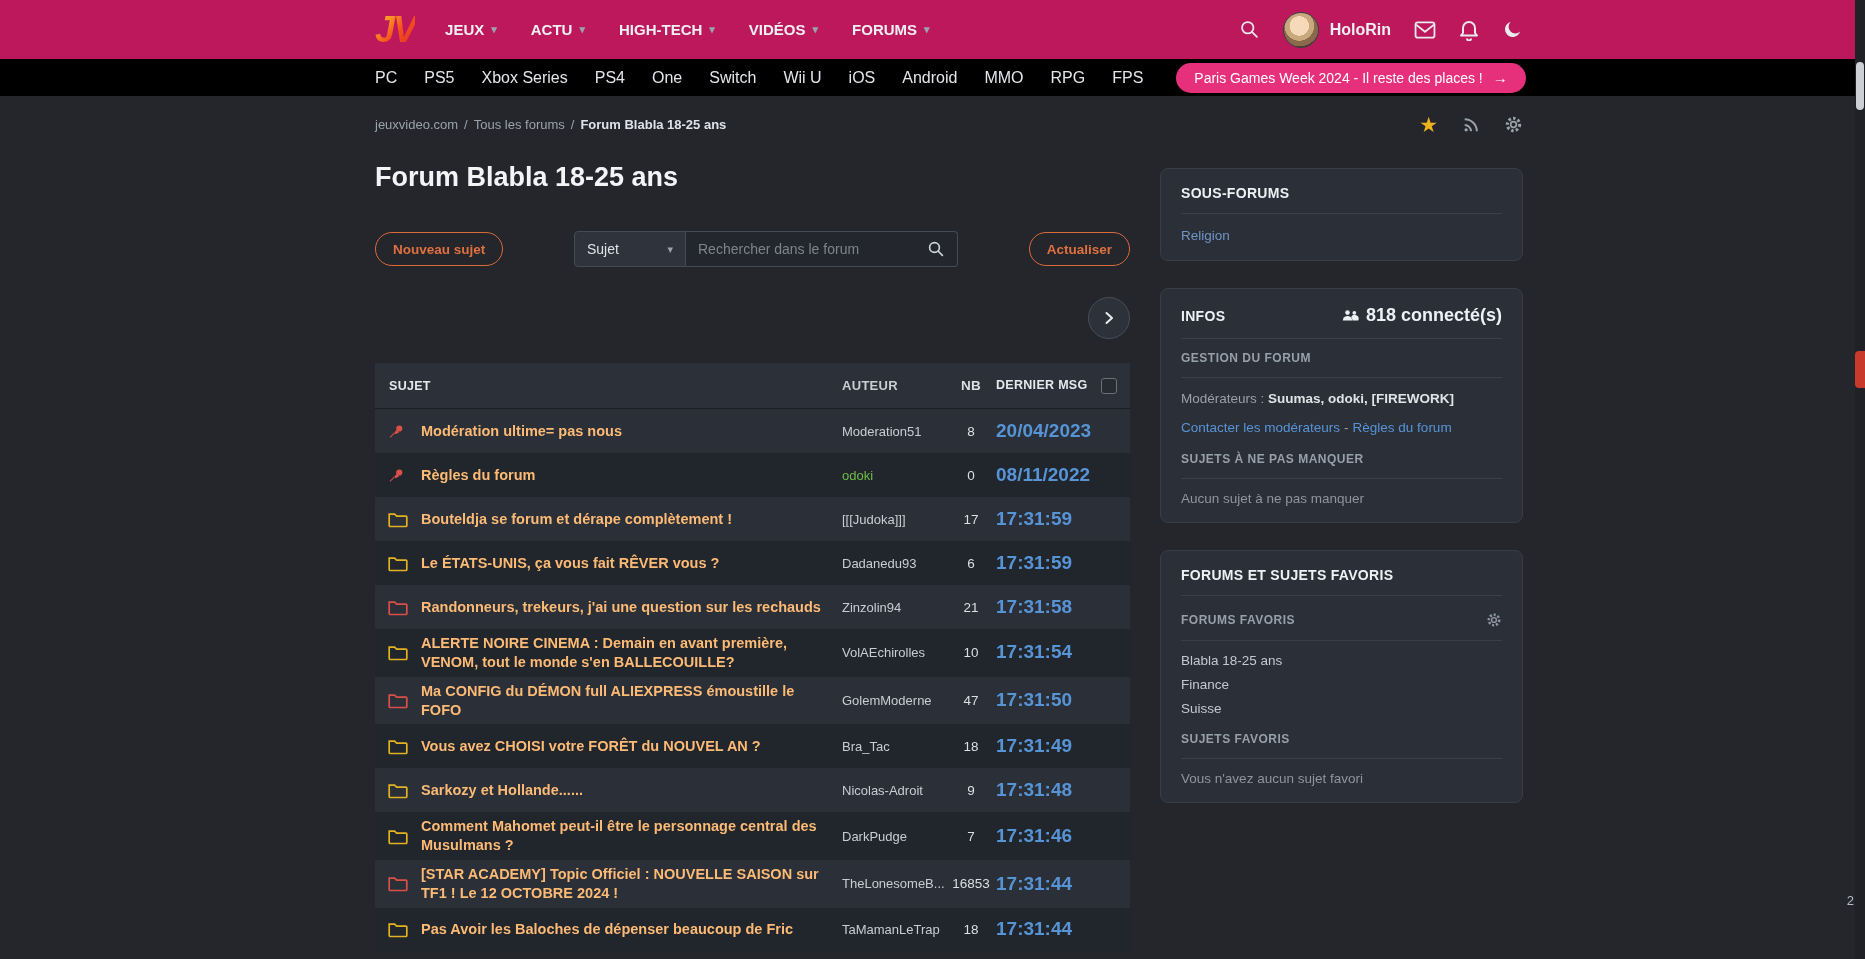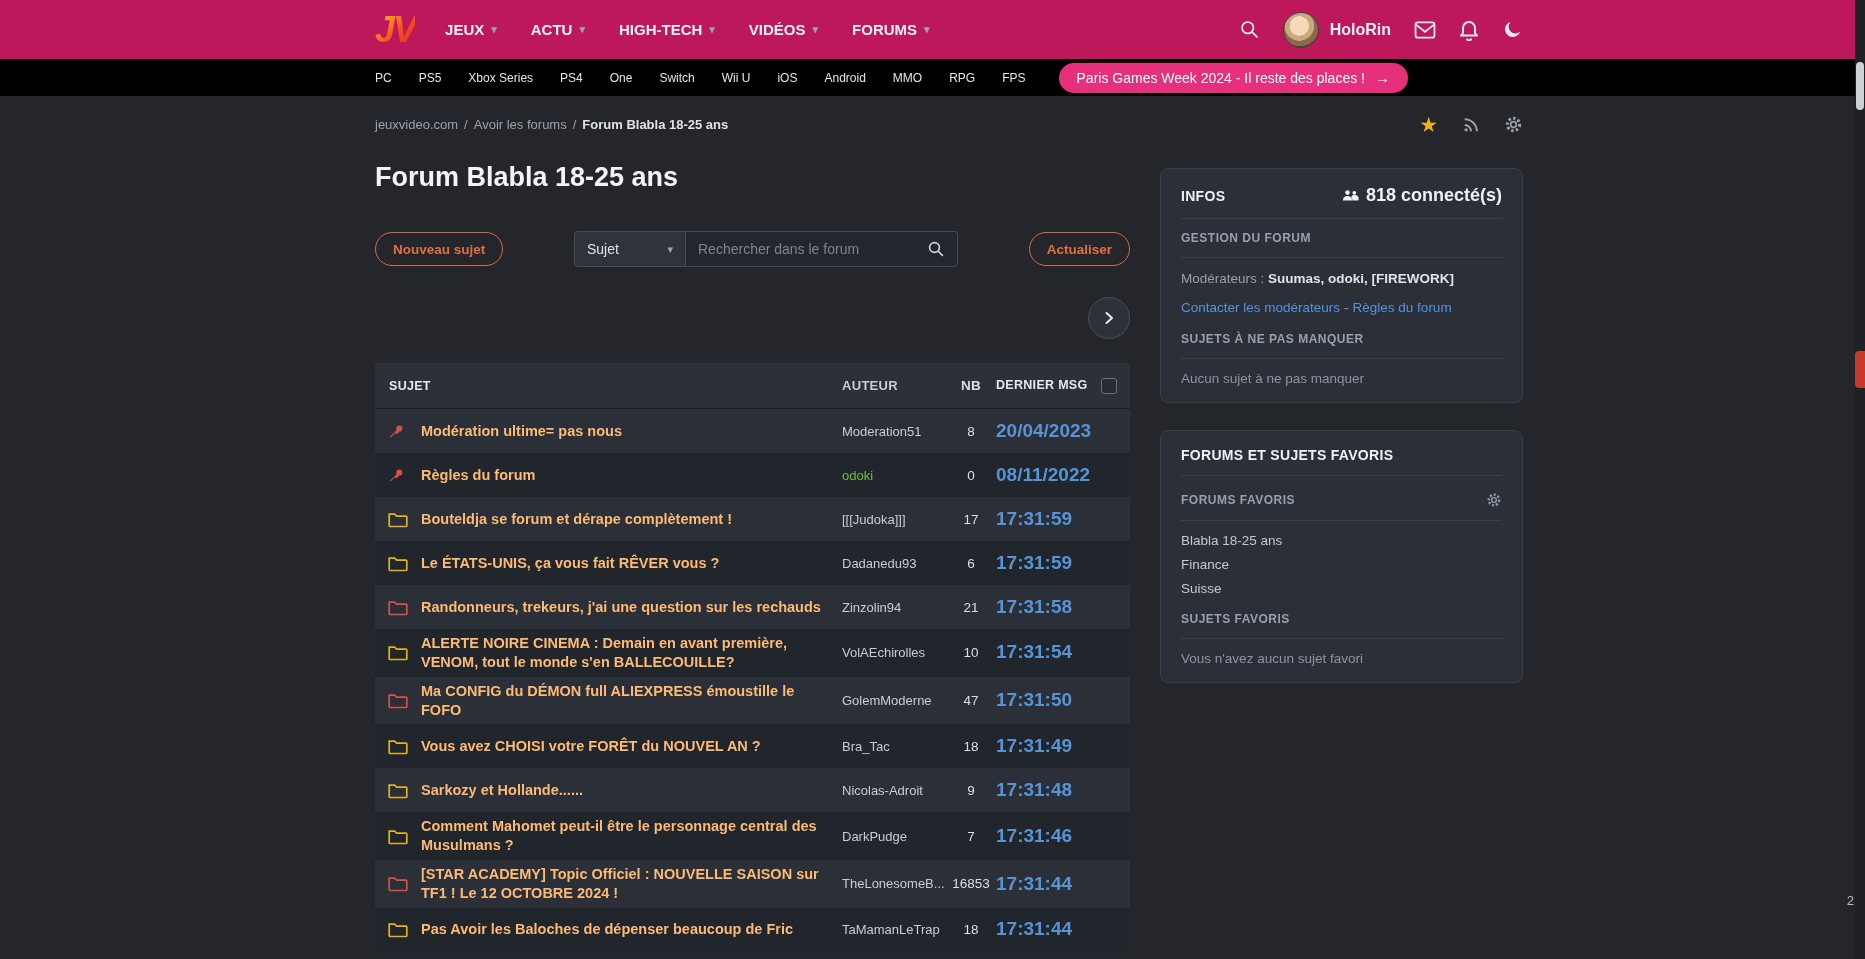--- a/index.html
+++ b/index.html
@@ -29,21 +29,21 @@
   .avatar {
     width: 36px; height: 36px; border-radius: 50%;
     background: radial-gradient(circle at 45% 38%, #f5d9b8 0 34%, #caa87e 35% 52%, #8a6a4a 53% 72%, #50402e 73%);
     border: 1px solid #3a3f47; cursor: pointer;
   }
   .username { color: #eef0f3; font-size: 16px; font-weight: 700; margin-left: -12px; cursor: pointer; }
 
   
   .subnav { height: 37px; background: #000; }
   .subnav-inner { width: 1175px; margin-left: 375px; display: flex; align-items: center; height: 100%; gap: 27px; }
-  .subnav-item { color: #e2e6ea; font-size: 12px; white-space: nowrap; }
+  .subnav-item { color: #e2e6ea; font-size: 16px; white-space: nowrap; }
   .promo-pill { display: flex; align-items: center; gap: 10px; background: #e7307c; color: #fff; font-size: 14px; height: 30px; padding: 0 18px; border-radius: 15px; margin-left: 6px; white-space: nowrap; cursor: pointer; }
   .promo-arrow { font-size: 15px; }
 
   
   .main-wrap { width: 1148px; margin-left: 375px; padding-top: 18px; }
   .breadcrumb-row { display: flex; justify-content: space-between; align-items: center; }
   .breadcrumb { font-size: 13px; display: flex; gap: 6px; align-items: baseline; }
   .crumb { color: #9aa2ac; }
   .crumb-sep { color: #9aa2ac; }
   .crumb.current { color: #dfe3e8; font-weight: 700; }
@@ -207,21 +207,21 @@
       <span class="promo-arrow">→</span>
     </a>
   </div>
 </nav>
 
 <div class="main-wrap">
   <div class="breadcrumb-row">
     <div class="breadcrumb">
       <a class="crumb">jeuxvideo.com</a>
       <span class="crumb-sep">/</span>
-      <a class="crumb">Avoir les forums</a>
+      <a class="crumb">Tous les forums</a>
       <span class="crumb-sep">/</span>
       <span class="crumb current">Forum Blabla 18-25 ans</span>
     </div>
     <div class="bc-icons">
       <span class="star-glyph">★</span>
       <span class="icon-btn">
         <svg width="18" height="18" viewBox="0 0 20 20" fill="none" stroke="#9aa1a9" stroke-width="2.2">
             <path d="M3 10a7 7 0 0 1 7 7"></path>
             <path d="M3 3.5A13.5 13.5 0 0 1 16.5 17"></path>
             <circle cx="4.6" cy="15.4" r="1.9" fill="#9aa1a9" stroke="none"></circle>
@@ -478,20 +478,27 @@
             <div class="col-nb">18</div>
             <div class="col-last"><a class="last-link">17:31:44</a></div>
             <div class="col-check"></div>
           </div>
 
       </div>
     </div>
 
     <aside class="sidebar">
 
+      <div class="card">
+        <div class="card-title">SOUS-FORUMS</div>
+        <hr class="divider">
+        
+          <a class="soft-link alt-a">Religion</a>
+        
+      </div>
 
       <div class="card">
         <div class="card-title-row">
           <div class="card-title">INFOS</div>
           <div class="connected">
             <svg width="17" height="13" viewBox="0 0 20 14" fill="#eef1f4">
                 <circle cx="6.5" cy="3.6" r="2.7"></circle>
                 <path d="M1 13a5.5 5.5 0 0 1 11 0z"></path>
                 <circle cx="14.5" cy="3.9" r="2.2"></circle>
                 <path d="M12.4 13a7.2 7.2 0 0 0-1.6-4.2 4.6 4.6 0 0 1 8.2 4.2z"></path>

